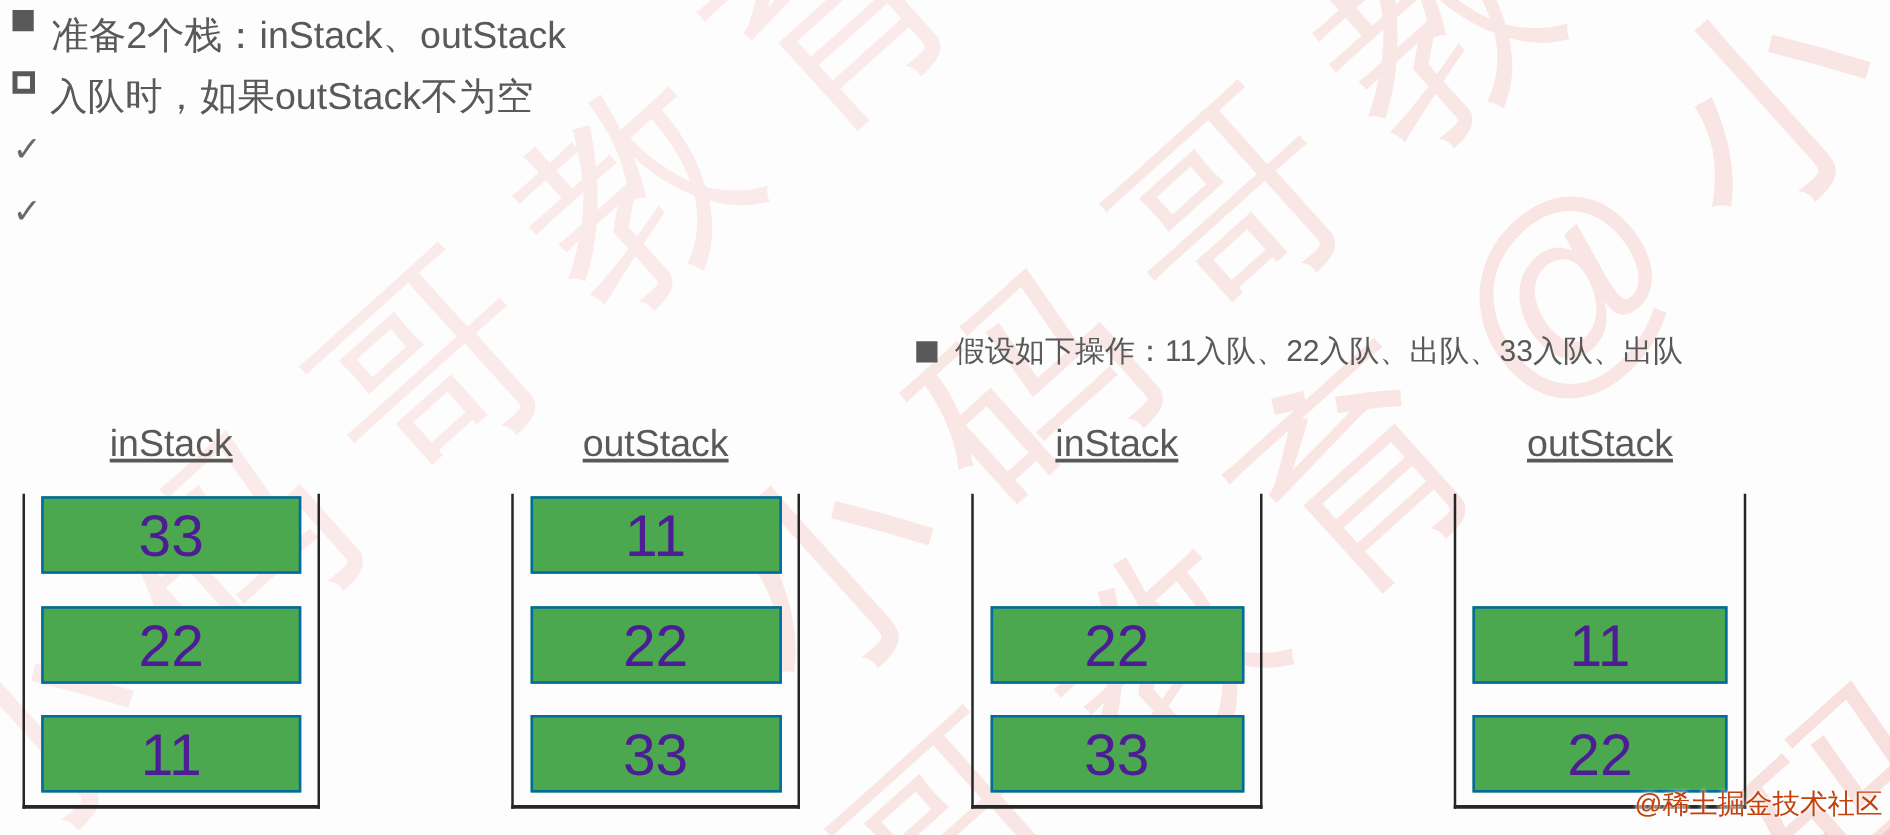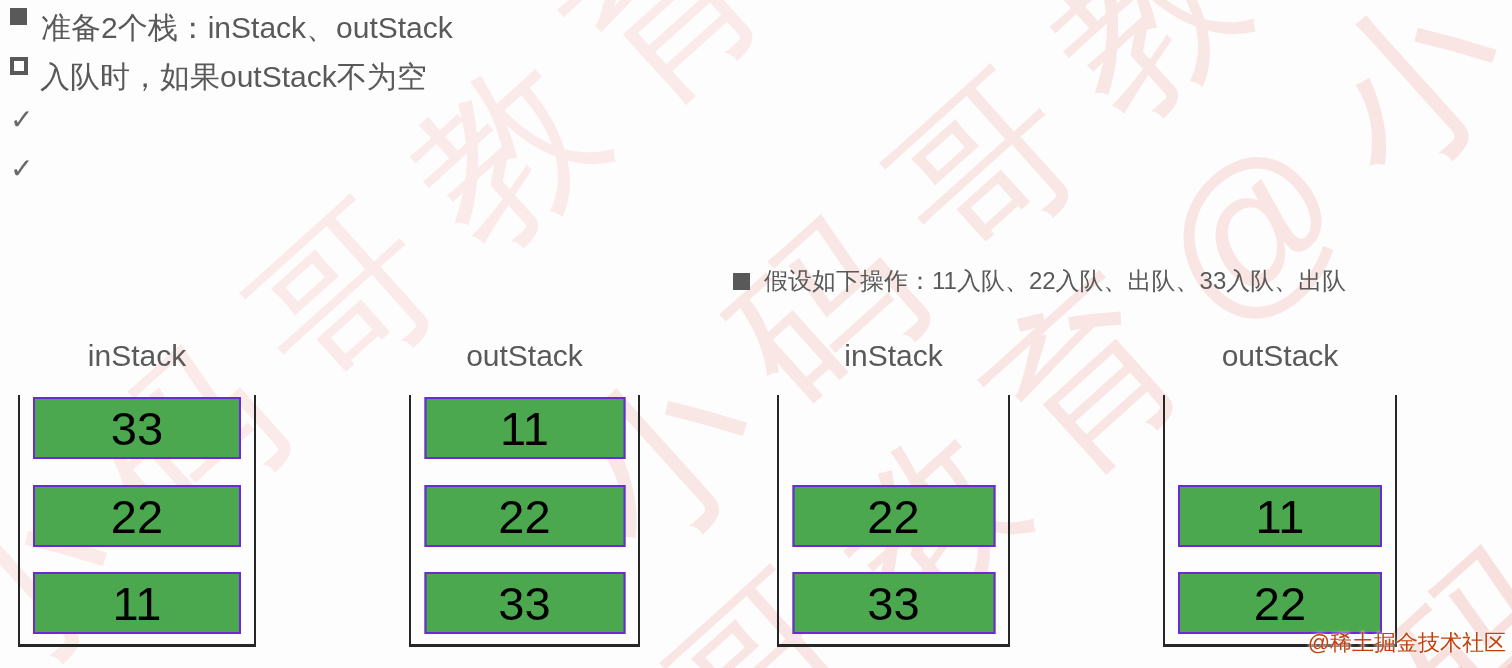--- a/index.html
+++ b/index.html
@@ -32,38 +32,38 @@
   .bullets { position:absolute; top:8px; left:10px; }
   .bullet-line { height:49px; display:flex; font-size:30px; color:#595959; }
   .marker { flex:0 0 auto; display:inline-block; }
   .marker-filled { width:17px; height:17px; background:#595959; margin-right:14px; }
   .marker-open { width:18px; height:18px; border:4px solid #595959; background:transparent; margin-right:12px; }
   .marker-check { font-size:28px; color:#696969; margin-right:10px; line-height:1; }
   .ops-line { position:absolute; top:260px; left:733px; height:42px; display:flex; align-items:center; font-size:24px; color:#595959; }
 
   
   .stacks-area { position:absolute; top:338px; left:0; right:0; height:330px; }
-  .stack-group { position:absolute; top:0; }
+  .stack-group { position:absolute; top:0;text-decoration:underline; }
   .stack-1 { left:18px;   width:238px; }
   .stack-2 { left:409px;  width:231px; }
   .stack-3 { left:777px;  width:233px; }
   .stack-4 { left:1163px; width:234px; }
   .stack-label { text-align:center; font-size:30px; color:#595959; height:40px; line-height:36px; }
   .stack-container {
     position:absolute; top:57px; left:0; width:100%; height:252px;
     border:solid #262626;
     border-width:0 2px 3px 2px;
   }
   .stack-item {
     position:absolute; left:50%; transform:translateX(-50%);
     width:calc(100% - 26px); height:62px;
     background:#4CA84F;
-    border:2px solid #6d28d9;
+    border:2px solid #0369a1;
     display:flex; align-items:center; justify-content:center;
-    color:#000000; font-size:47px;
+    color:#4c1d95; font-size:47px;
   }
   .slot-0 { top:2px; }
   .slot-1 { top:90px; }
   .slot-2 { top:177px; }
 
   
   .credit {
     position:absolute; right:6px; bottom:10px;
     font-size:22px; color:#c2410c;
     text-shadow:0 0 4px #ffffff, 0 0 2px #ffffff;

